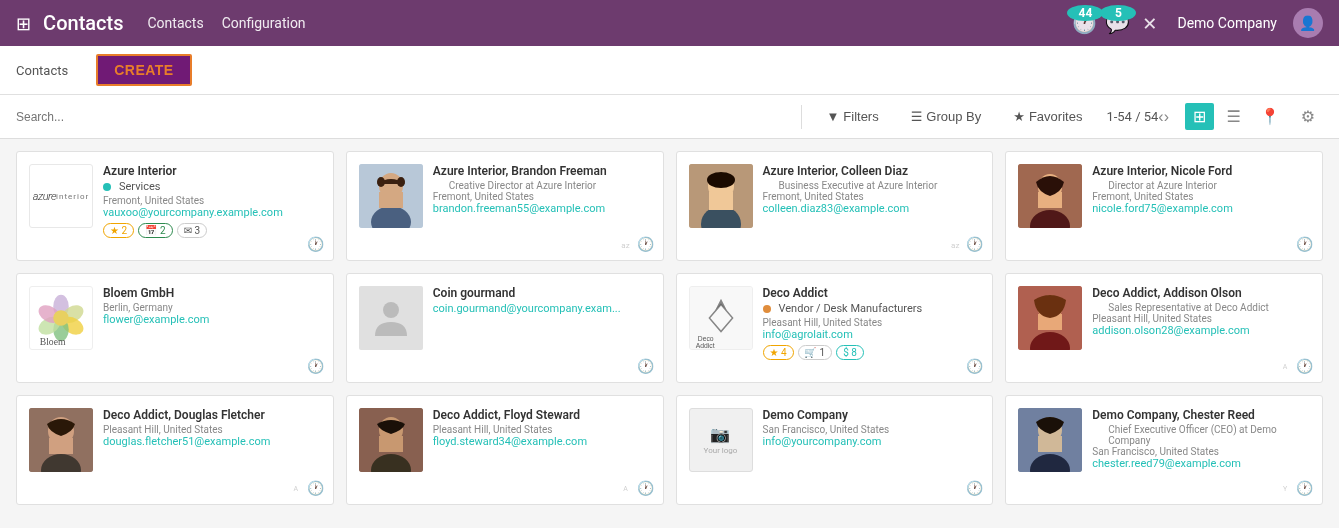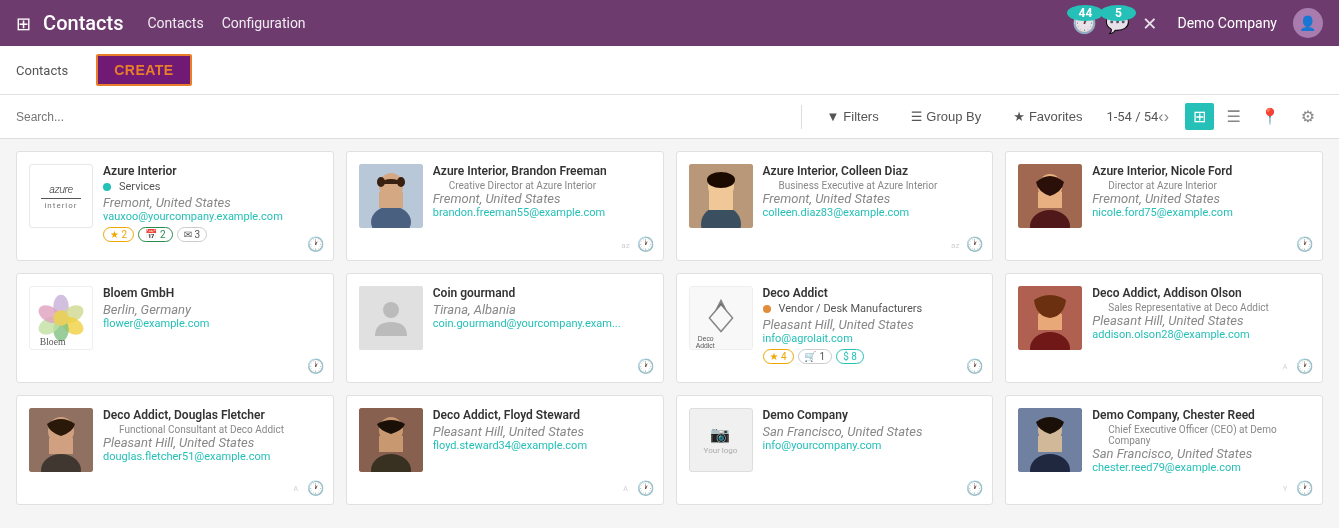--- a/index.html
+++ b/index.html
@@ -116,21 +116,21 @@
       display: flex; align-items: center; justify-content: center;
       background: #f0f0f0;
       font-size: 10px; color: #aaa;
     }
     .card-info { flex: 1; min-width: 0; }
     .card-name { font-size: 12px; font-weight: 600; color: #333; margin-bottom: 2px; }
     .card-tag { display: flex; align-items: center; gap: 8px; font-size: 11px; margin-bottom: 2px; }
     .card-tag-dot { width: 8px; height: 8px; border-radius: 50%; background: #25c0b7; flex-shrink: 0; }
     .card-tag-dot.vendor { background: #e08d3c; }
     .card-tag-text { color: #555; font-size: 11px; }
-    .card-location { font-size: 13px; color: #888; font-style: italic; }
+    .card-location { font-size: 10px; color: #888; }
     .card-email { font-size: 11px; color: #25c0b7; white-space: nowrap; overflow: hidden; text-overflow: ellipsis; }
     .card-subtitle { font-size: 10px; color: #888; padding-left: 16px; }
     .card-badges { display: flex; gap: 4px; margin-top: 4px; flex-wrap: wrap; }
     .badge {
       border: 1px solid #ccc;
       border-radius: 10px;
       padding: 1px 6px;
       font-size: 10px;
       display: flex; align-items: center; gap: 2px;
       color: #555;
@@ -140,21 +140,21 @@
     .badge.money { color: #25c0b7; border-color: #25c0b7; }
     .card-clock {
       position: absolute;
       bottom: 8px; right: 8px;
       color: #ccc; font-size: 14px; cursor: pointer;
     }
 
     
     .azure-logo {
       width: 64px; height: 64px;
-      display: flex; flex-direction: column; align-items: center; 
+      display: flex; align-items: center; 
       background: #fff; border: 1px solid #e8e8e8;
       padding: 16px;
     }
     .azure-logo-text { font-size: 10px; font-style: italic; color: #333; letter-spacing: -0.5px; }
     .azure-logo-line { width: 40px; height: 1px; background: #555; margin: 2px 0; }
     .azure-logo-sub { font-size: 8px; color: #777; letter-spacing: 1px; }
 
     .person-silhouette {
       width: 64px; height: 64px;
       background: #e0e0e0;
@@ -342,21 +342,20 @@
     <div class="card">
       <div class="card-inner">
         <div class="person-silhouette card-avatar">
           <svg viewBox="0 0 36 36" xmlns="http://www.w3.org/2000/svg">
             <circle cx="18" cy="10" r="8" fill="#bbb"></circle>
             <path d="M2 36 Q2 22 18 22 Q34 22 34 36Z" fill="#bbb"></path>
           </svg>
         </div>
         <div class="card-info">
           <div class="card-name">Coin gourmand</div>
-          <div class="card-location">Tirana, Albania</div>
           <div class="card-email">coin.gourmand@yourcompany.exam...</div>
         </div>
       </div>
       <span class="card-clock">🕐</span>
     </div>
 
     <div class="card">
       <div class="card-inner">
         <div class="card-avatar" style="background:#f8f8f8; border:1px solid #eee;">
           <svg viewBox="0 0 64 64" width="64" height="64" xmlns="http://www.w3.org/2000/svg">
@@ -413,21 +412,20 @@
           <svg viewBox="0 0 64 64" width="64" height="64" xmlns="http://www.w3.org/2000/svg">
             <rect width="64" height="64" fill="#907060"></rect>
             <ellipse cx="32" cy="23" rx="13" ry="14" fill="#d0a080"></ellipse>
             <ellipse cx="32" cy="62" rx="20" ry="16" fill="#403830"></ellipse>
             <rect x="20" y="30" width="24" height="16" fill="#d0a080"></rect>
             <path d="M18 16 Q32 6 46 16 Q44 24 32 28 Q20 24 18 16" fill="#2a1808"></path>
           </svg>
         </div>
         <div class="card-info">
           <div class="card-name">Deco Addict, Douglas Fletcher</div>
-          <div class="card-subtitle">Functional Consultant at Deco Addict</div>
           <div class="card-location">Pleasant Hill, United States</div>
           <div class="card-email">douglas.fletcher51@example.com</div>
         </div>
       </div>
       <span class="card-clock">🕐</span>
       <div style="position:absolute; bottom:6px; right:28px; width:18px; height:18px; opacity:0.4; font-size:7px; color:#888; display:flex; align-items:center; justify-content:center;">A</div>
     </div>
 
     <div class="card">
       <div class="card-inner">

